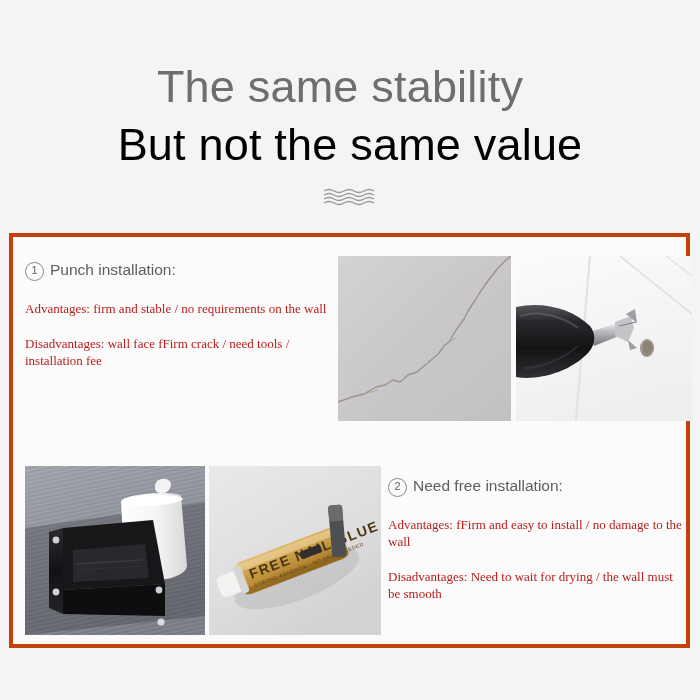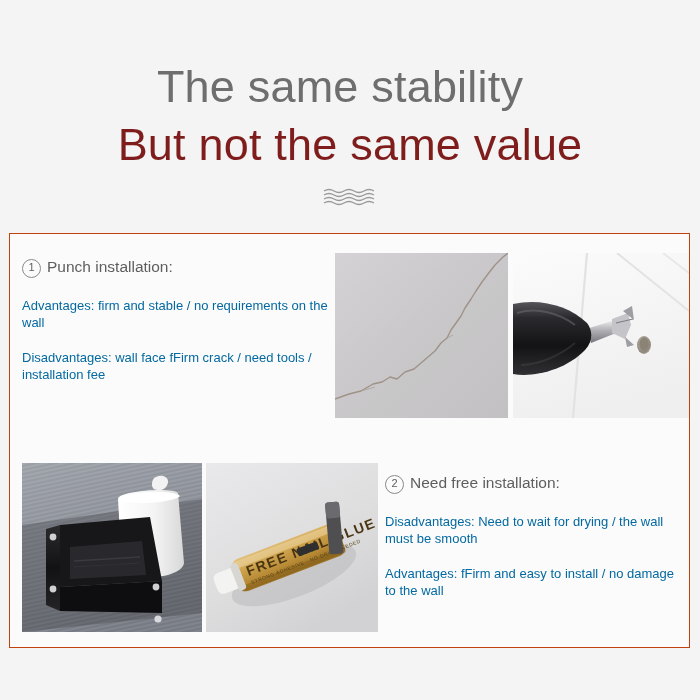--- a/index.html
+++ b/index.html
@@ -38,42 +38,42 @@
     white-space: nowrap;
   }
   #title-line-2 {
     position: absolute;
     left: 0;
     top: 118px;
     width: 700px;
     text-align: center;
     font-size: 45px;
     line-height: 54px;
-    color: #7f1d1d;
+    color: #000000;
     font-weight: normal;
     letter-spacing: 0.2px;
     white-space: nowrap;
   }
   #wave-divider {
     position: absolute;
     left: 320px;
     top: 186px;
     width: 60px;
     height: 22px;
   }
 
   
   #content-card {
     position: absolute;
     left: 9px;
     top: 233px;
     width: 681px;
     height: 415px;
     background: #fbfbfb;
-    border: 1px solid #c2410c;
+    border: 4px solid #c2410c;
     box-sizing: border-box;
   }
   #punch-text-block {
     position: absolute;
     left: 12px;
     top: 22px;
     width: 310px;
   }
   #punch-free-text-block {
     position: absolute;
@@ -98,22 +98,23 @@
     border-radius: 50%;
     text-align: center;
     font-size: 11px;
     color: #5e5e5e;
     vertical-align: 1px;
     margin-right: 6px;
   }
   .para {
     font-size: 13px;
     line-height: 17px;
-    color: #0369a1;
+    color: #b91c1c;
     margin: 0 0 18px 0;
+    font-family: Liberation Serif, serif;
   }
   .para:last-child { margin-bottom: 0; }
 
   
   .photo {
     position: absolute;
     overflow: hidden;
     background: #e2e2e2;
   }
   #photo-wall-crack { left: 325px; top: 19px; width: 173px; height: 165px; }
@@ -297,17 +298,17 @@
         <rect x="128" y="56" width="14" height="52" rx="3" fill="#4f4f52" transform="rotate(16 135 82)"></rect>
         <rect x="128" y="56" width="14" height="16" rx="3" fill="#6b6b6f" transform="rotate(16 135 82)"></rect>
       </g>
     </svg>
   </div>
 
   <div id="punch-free-text-block">
     <div class="section-heading">
       <span class="circle-num">2</span><span>Need free installation:</span>
     </div>
+    <p class="para">Advantages: fFirm and easy to install / no damage to the wall</p>
     <p class="para">Disadvantages: Need to wait for drying / the wall must be smooth</p>
-    <p class="para">Advantages: fFirm and easy to install / no damage to the wall</p>
   </div>
 
 </div>
 
 </body></html>

